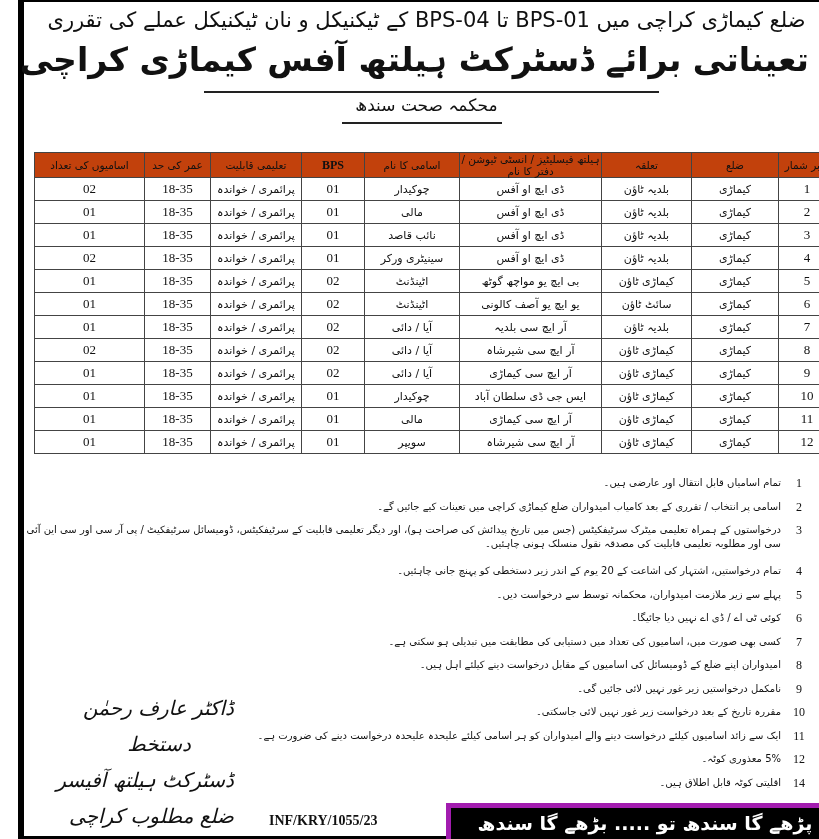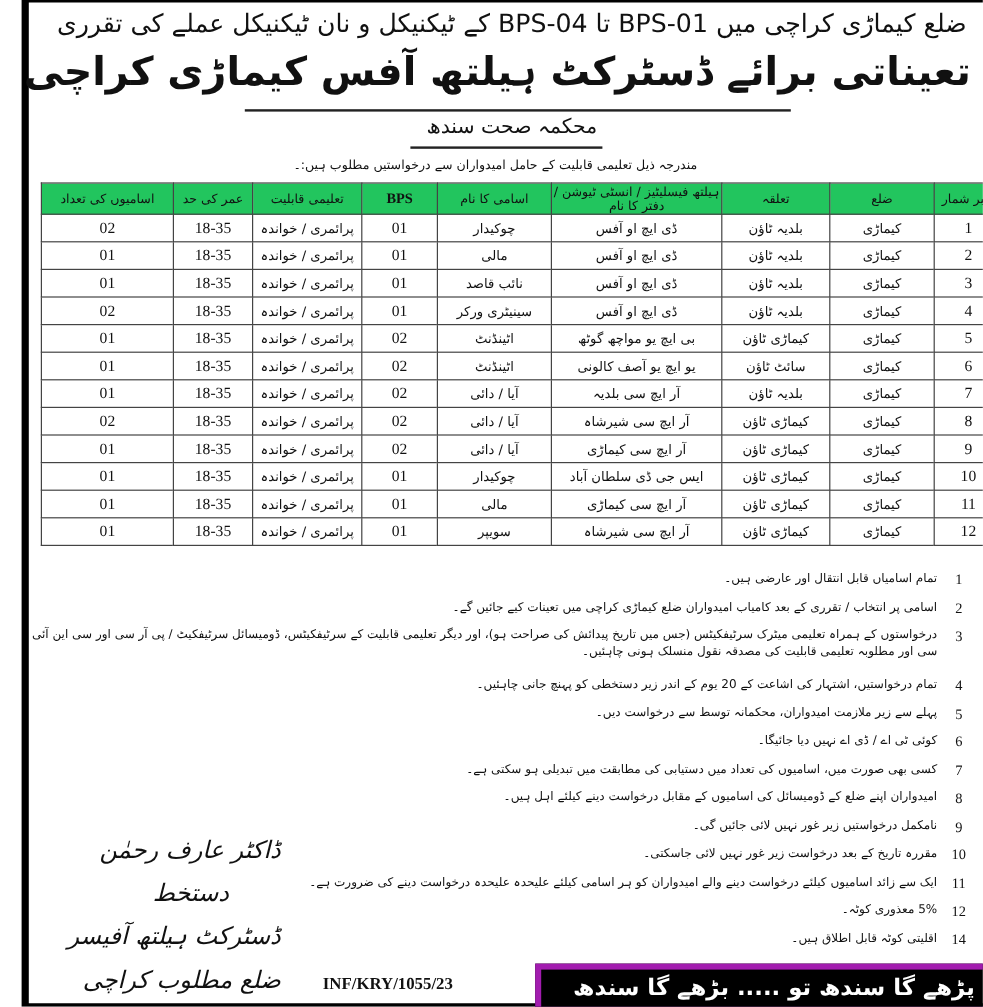--- a/index.html
+++ b/index.html
@@ -6,21 +6,21 @@
   body { width: 819px; height: 839px; position: relative; overflow: hidden; font-family: "DejaVu Sans", sans-serif; color: #111; }
   .frame { position: absolute; left: 18px; top: 0; width: 818px; height: 839px; box-sizing: border-box; border-left: 6px solid #000; border-right: 7px solid #000; border-top: 2px solid #000; border-bottom: 3px solid #000; background: #fff; }
   .title1 { position: absolute; left: 20px; right: 20px; top: 6px; text-align: center; font-size: 21px; direction: rtl; white-space: nowrap; }
   .title2 { position: absolute; left: 20px; right: 20px; top: 38px; text-align: left; font-size: 33px; font-weight: bold; direction: rtl; white-space: nowrap; letter-spacing: -0.5px; }
   .hr2 { position: absolute; top: 89px; left: 292px; width: 166px; height: 2px; background: #222; }
   .dept { position: absolute; left: 0; right: 0; top: 93px; text-align: center; font-size: 17px; direction: rtl; }
   .dept-line { position: absolute; left: 318px; width: 160px; top: 120px; height: 2px; background: #222; }
   .intro { position: absolute; right: 248px; top: 129px; font-size: 10.5px; direction: rtl; white-space: nowrap; }
   table.posts { position: absolute; left: 10px; top: 150px; width: 801px; border-collapse: collapse; direction: rtl; table-layout: fixed; }
   table.posts th, table.posts td { border: 1px solid #444; text-align: center; padding: 0; font-size: 11px; height: 22px; }
-  table.posts th { background: #22c55e; font-weight: normal; font-size: 10.5px; height: 21px; }
+  table.posts th { background: #c2410c; font-weight: normal; font-size: 10.5px; height: 21px; }
   table.posts td.num { font-family: "Liberation Serif", serif; font-size: 13px; }
   .notes { position: absolute; right: 16px; top: 474px; width: 800px; direction: rtl; }
   .note { display: flex; align-items: flex-start; font-size: 10px; line-height: 14px; margin-bottom: 9.5px; }
   .note .n { width: 28px; flex: 0 0 28px; text-align: center; font-family: "Liberation Serif", serif; font-size: 12px; }
   .note .t { flex: 1; text-align: right; padding-right: 4px; }
   .note.tall { margin-bottom: 13px; }
   .sign { position: absolute; left: 60px; top: 688px; width: 150px; text-align: center; direction: rtl; font-family: "DejaVu Serif", serif; }
   .sign div { font-size: 20px; line-height: 36px; font-style: italic; white-space: nowrap; }
   .ref { position: absolute; left: 245px; top: 811px; font-family: "Liberation Serif", serif; font-weight: bold; font-size: 14px; }
   .slogan { position: absolute; left: 422px; top: 801px; width: 388px; height: 31px; background: #000; color: #fff; border: 5px solid #a21caf; text-align: center; font-size: 19px; line-height: 31px; direction: rtl; white-space: nowrap; font-weight: bold; }
@@ -28,21 +28,20 @@
 </head>
 <body>
 
 <div class="frame">
 
   <div class="title1">ضلع کیماڑی کراچی میں BPS-01 تا BPS-04 کے ٹیکنیکل و نان ٹیکنیکل عملے کی تقرری</div>
   <div class="title2">تعیناتی برائے ڈسٹرکٹ ہیلتھ آفس کیماڑی کراچی</div>
   <div class="hr2" style="left:180px;width:455px;top:89px;height:2px;"></div>
   <div class="dept">محکمہ صحت سندھ</div>
   <div class="dept-line"></div>
-  <div class="intro">مندرجہ ذیل تعلیمی قابلیت کے حامل امیدواران سے درخواستیں مطلوب ہیں:۔</div>
 
   <table class="posts">
     <colgroup>
       <col style="width:57px">
         <col style="width:87px">
         <col style="width:90px">
         <col style="width:142px">
         <col style="width:95px">
         <col style="width:63px">
         <col style="width:91px">

